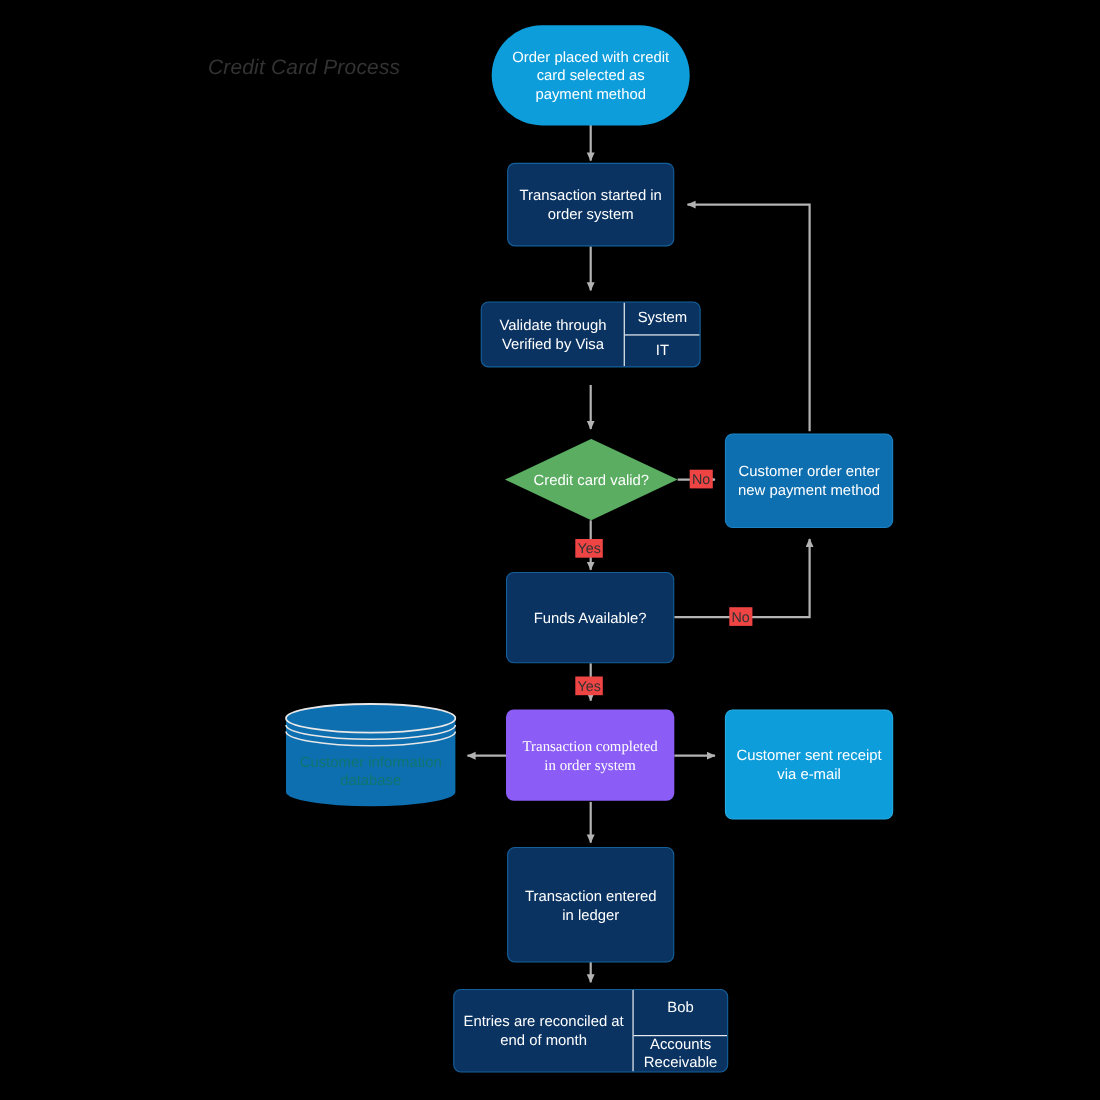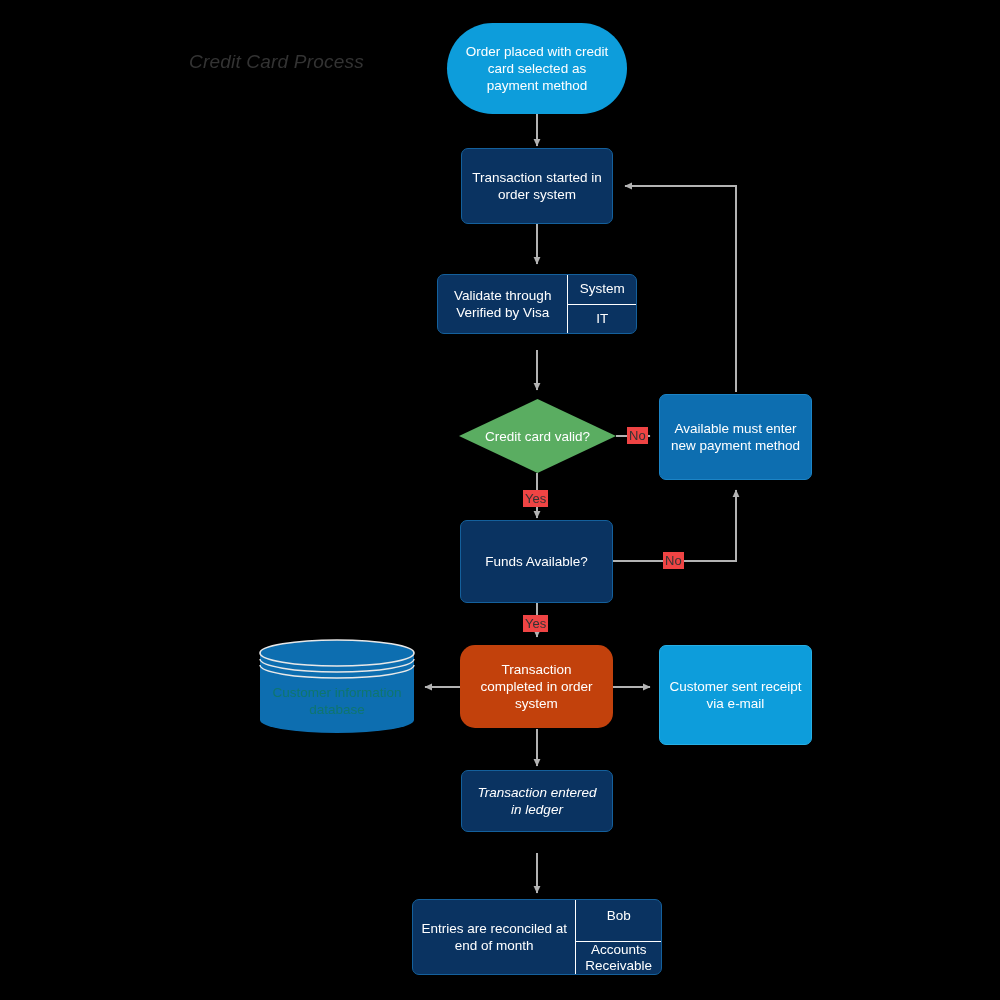--- a/index.html
+++ b/index.html
@@ -37,21 +37,21 @@
     justify-content: center;
     text-align: center;
     color: #ffffff;
     font-size: 13.5px;
     line-height: 17px;
     z-index: 3;
   }
   .nd-navy   { background: #0a3361; border: 1px solid #14609c; border-radius: 7px; }
   .nd-blue   { background: #0d6eb0; border: 1px solid #1c84c6; border-radius: 7px; }
   .nd-cyan   { background: #0d9ddb; border: 1px solid #27aee4; border-radius: 7px; }
-  .nd-green  { background: #c2410c; border-radius: 15px; }
+  .nd-green  { background: #8b5cf6; border-radius: 7px; font-family: Liberation Serif, serif; }
 
   
   #node-start {
     border-radius: 60px;
     background: #0d9ddb;
   }
 
   .title {
     position: absolute;
     color: #333333;
@@ -207,21 +207,21 @@
   </div>
 
   <div class="diamond-wrap" style="left:459px; top:399px; width:157px; height:74px;">
     <svg class="diamond-shape" viewBox="0 0 157 74" preserveAspectRatio="none">
       <polygon points="78.5,0 157,37 78.5,74 0,37" fill="#5aad61"></polygon>
     </svg>
     <div class="diamond-label">Credit card valid?</div>
   </div>
 
   <div class="node nd-blue" style="left:659px; top:394px; width:153px; height:86px; padding:0 9px;">
-    <span>Available must enter new payment method</span>
+    <span>Customer order enter new payment method</span>
   </div>
 
   <div class="node nd-navy" style="left:460px; top:520px; width:153px; height:83px; padding:0 9px;">
     <span>Funds Available?</span>
   </div>
 
   <div class="node nd-green" style="left:460px; top:645px; width:153px; height:83px; padding:0 9px;">
     <span>Transaction completed in order system</span>
   </div>
 
@@ -232,21 +232,21 @@
       <path d="M1,20 A77,13 0 0,0 155,20" fill="none" stroke="#e8e8e8" stroke-width="1.4"></path>
       <path d="M1,26 A77,13 0 0,0 155,26" fill="none" stroke="#e8e8e8" stroke-width="1.4"></path>
     </svg>
     <div class="db-label" style="top:42px; height:40px;">Customer information database</div>
   </div>
 
   <div class="node nd-cyan" style="left:659px; top:645px; width:153px; height:100px; padding:0 9px;">
     <span>Customer sent receipt via e-mail</span>
   </div>
 
-  <div class="node nd-navy" style="left:461px; top:770px; width:152px; height:62px; padding:0 10px;font-style:italic;">
+  <div class="node nd-navy" style="left:461px; top:770px; width:152px; height:105px; padding:0 10px;">
     <span>Transaction entered in ledger</span>
   </div>
 
   <div class="node nd-navy split" style="left:412px; top:899px; width:250px; height:76px;">
     <div class="main" style="width:160px;">
       <span>Entries are reconciled at end of month</span>
     </div>
     <div class="side" style="width:90px;gap:9px;">
       <div class="cell">Bob</div>
       <div class="cell">Accounts Receivable</div>

